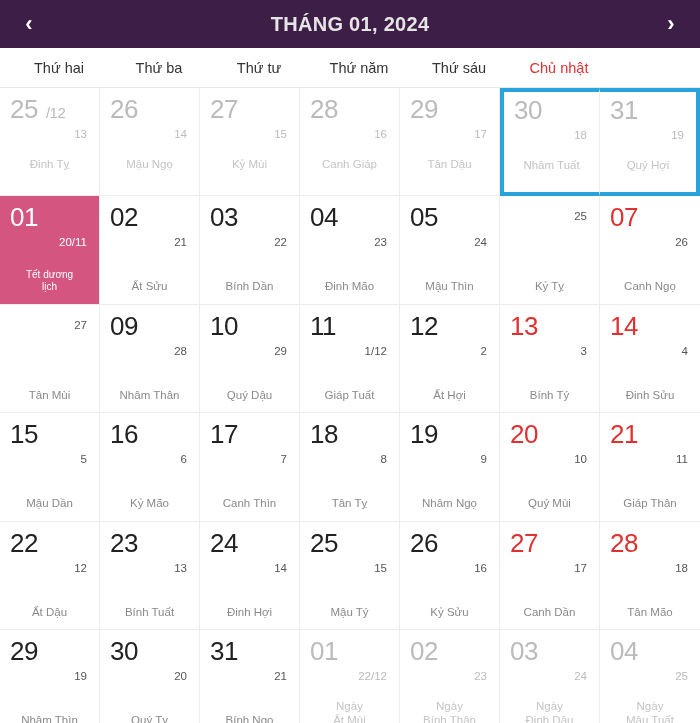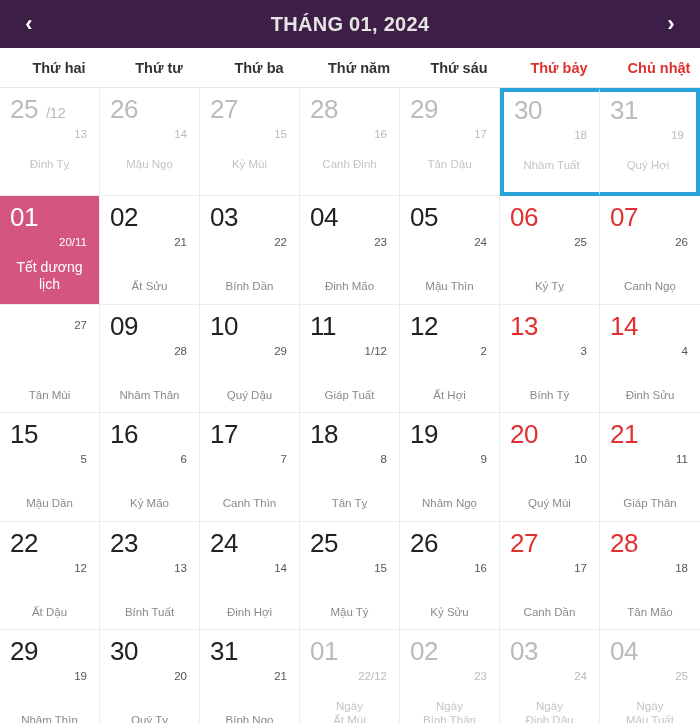--- a/index.html
+++ b/index.html
@@ -59,21 +59,21 @@
     flex: 0 0 40px;
     background: #ffffff;
     border-bottom: 1px solid #e6e6e6;
   }
 
   .weekday-cell {
     display: flex;
     align-items: center;
     justify-content: center;
     font-size: 14.5px;
-    font-weight: bold;
+    font-weight: normal;
     color: #333333;
     padding-left: 18px;
   }
 
   .weekday-cell.weekend { color: #e03030; }
 
   
   .day-grid {
     display: grid;
     grid-template-columns: repeat(7, 1fr);
@@ -143,21 +143,21 @@
   
   .day-cell.highlight {
     background: #D4557F;
   }
   .day-cell.highlight .solar-line,
   .day-cell.highlight .solar-sup,
   .day-cell.highlight .lunar-num,
   .day-cell.highlight .stem-branch {
     color: #ffffff;
   }
-  .day-cell.highlight .stem-branch { font-size: 14px; }
+  .day-cell.highlight .stem-branch { font-size: 10px; }
 
   
   .day-cell.sel-start {
     border-left: 4px solid #29A3DC;
   }
   .day-cell.selected {
     border-top: 4px solid #29A3DC;
     border-bottom: 4px solid #29A3DC;
   }
   .day-cell.sel-end {
@@ -171,25 +171,24 @@
 <div class="calendar">
 
   <div class="cal-header">
     <div class="nav-arrow">‹</div>
     <div class="month-title">THÁNG 01, 2024</div>
     <div class="nav-arrow">›</div>
   </div>
 
   <div class="weekday-row">
     <div class="weekday-cell">Thứ hai</div>
+    <div class="weekday-cell">Thứ ba</div>
     <div class="weekday-cell">Thứ tư</div>
-    <div class="weekday-cell">Thứ ba</div>
     <div class="weekday-cell">Thứ năm</div>
     <div class="weekday-cell">Thứ sáu</div>
-    <div class="weekday-cell weekend">Thứ bảy</div>
     <div class="weekday-cell weekend">Chủ nhật</div>
   </div>
 
   <div class="day-grid" id="day-grid">
       <div class="day-cell other">
         <div class="solar-line">25<span class="solar-sup">/12</span></div>
         <div class="lunar-num">13</div>
         <div class="stem-branch">Đinh Tỵ</div>
       </div>
       <div class="day-cell other">
@@ -198,21 +197,21 @@
         <div class="stem-branch">Mậu Ngọ</div>
       </div>
       <div class="day-cell other">
         <div class="solar-line">27</div>
         <div class="lunar-num">15</div>
         <div class="stem-branch">Kỷ Mùi</div>
       </div>
       <div class="day-cell other">
         <div class="solar-line">28</div>
         <div class="lunar-num">16</div>
-        <div class="stem-branch">Canh Đinh</div>
+        <div class="stem-branch">Canh Giáp</div>
       </div>
       <div class="day-cell other">
         <div class="solar-line">29</div>
         <div class="lunar-num">17</div>
         <div class="stem-branch">Tân Dậu</div>
       </div>
       <div class="day-cell weekend other selected sel-start">
         <div class="solar-line">30</div>
         <div class="lunar-num">18</div>
         <div class="stem-branch">Nhâm Tuất</div>
@@ -242,21 +241,20 @@
         <div class="solar-line">04</div>
         <div class="lunar-num">23</div>
         <div class="stem-branch">Đinh Mão</div>
       </div>
       <div class="day-cell">
         <div class="solar-line">05</div>
         <div class="lunar-num">24</div>
         <div class="stem-branch">Mậu Thìn</div>
       </div>
       <div class="day-cell weekend">
-        <div class="solar-line">06</div>
         <div class="lunar-num">25</div>
         <div class="stem-branch">Kỷ Tỵ</div>
       </div>
       <div class="day-cell weekend">
         <div class="solar-line">07</div>
         <div class="lunar-num">26</div>
         <div class="stem-branch">Canh Ngọ</div>
       </div>
       <div class="day-cell">
         <div class="lunar-num">27</div>

